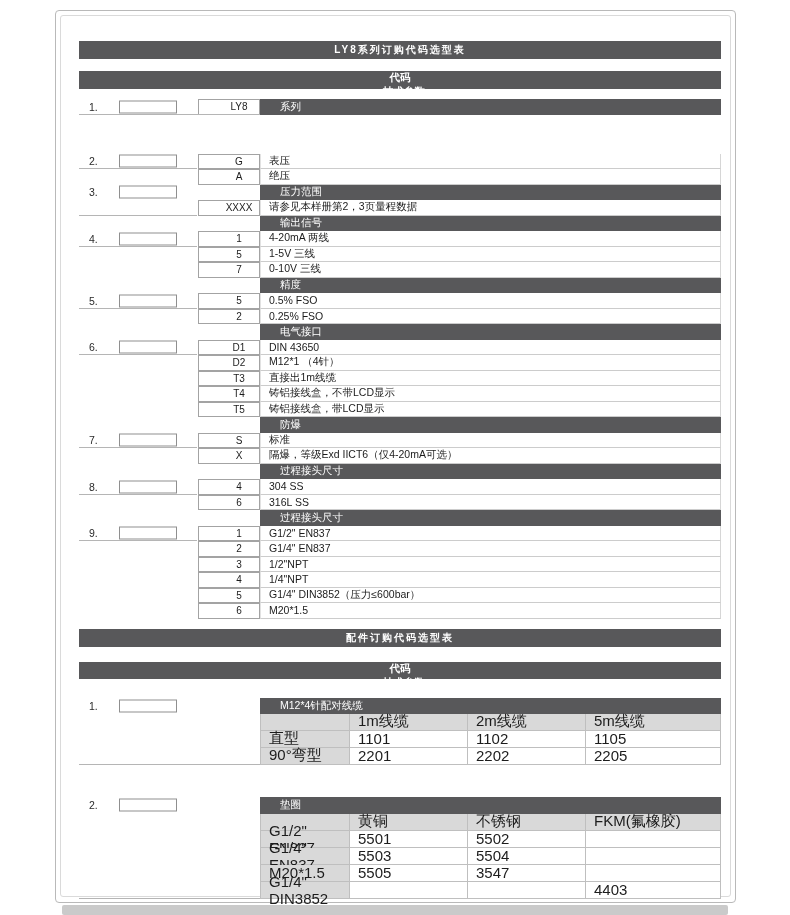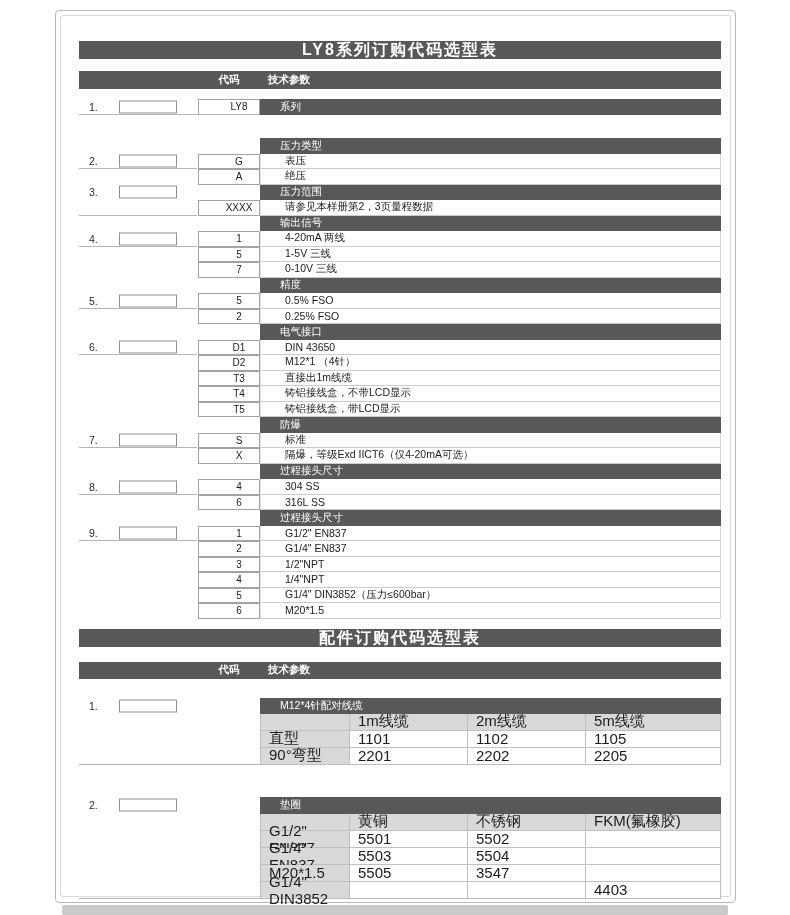--- a/index.html
+++ b/index.html
@@ -7,23 +7,23 @@
               font-family:"Liberation Sans","DejaVu Sans",sans-serif; }
   .frame-outer { position:absolute; left:55px; top:10px; width:681px; height:893px;
                  border:1px solid #b9b9b9; border-radius:4px; background:#fff; }
   .frame-inner { position:absolute; left:4px; top:4px; right:4px; bottom:5px;
                  border:1px solid #dadada; border-radius:3px; }
   .next-page-strip { position:absolute; left:62px; top:905px; width:666px; height:10px;
                      background:#cacaca; border-radius:2px; }
   .content { position:absolute; left:23px; top:30px; width:642px; }
 
   .titlebar { height:18px; line-height:18px; background:#58585a; color:#fff;
-              text-align:center; font-size:16px; font-weight:bold; letter-spacing:2px; }
+              text-align:center; font-size:10px; font-weight:bold; letter-spacing:2px; }
   .hbar { height:18px; background:#58585a; color:#fff; display:flex; align-items:center;
-          font-size:10.5px; font-weight:bold; margin-top:12px; margin-bottom:10px; }
+          font-size:10.5px; font-weight:bold; margin-top:12px; margin-bottom:10px;flex-direction:column; }
   .hbar.h2 { height:17px; margin-top:15px; margin-bottom:19px; }
   .hspacer { width:119px; }
   .hcode { width:62px; text-align:center; }
   .hparams { padding-left:8px; }
 
   .r { display:flex; height:15.5px; position:relative; }
   .r.rh16 { height:16px; }
   .r.rh17 { height:17px; }
   .cl { width:119px; position:relative; flex:none; }
   .num { position:absolute; left:10px; top:50%; transform:translateY(-50%);
@@ -31,21 +31,21 @@
   .blank { position:absolute; left:40px; top:50%; transform:translateY(-50%);
            width:58px; height:13px; background:#fff; border:1px solid #8f8f8f; }
   .sep { position:absolute; left:0; bottom:0; width:118px; height:0;
          border-bottom:1px solid #b5b5b5; }
   .sep-long { width:181px; }
   .cc { width:62px; flex:none;padding-left:20px; }
   .cc.box { background:#fff; border:1px solid #a3a3a3; display:flex;
             align-items:center; justify-content:center; font-size:10px; color:#1c1c1c; }
   .cp { flex:1; display:flex; align-items:center; font-size:10.5px; }
   .cp.bar { background:#58585a; color:#fff; padding-left:20px; }
-  .cp.opt { background:#fff; color:#1c1c1c; padding-left:24px;
+  .cp.opt { background:#fff; color:#1c1c1c; padding-left:8px;
             border-bottom:1px solid #cccccc; border-right:1px solid #d6d6d6;
             border-left:1px solid #e2e2e2; }
   .sp23 { height:23.5px; } .sp10 { height:10px; } .sp32 { height:32px; }
 
   .cell { display:flex; align-items:center; padding-left:8px; font-size:15px;
           color:#1c1c1c; border-right:1px solid #bfbfbf; border-bottom:1px solid #bfbfbf;
           background:#fff; }
   .cell.first { border-left:1px solid #bfbfbf; }
   .cell.gray { background:#d9d9d9; }
   .c0 { width:90px; flex:none; } .c1,.c2 { width:118px; flex:none; } .c3 { flex:1; }
@@ -71,21 +71,20 @@
           <i class="sep sep-long"></i>
         </div>
       <div class="cc box">LY8</div>
       <div class="cp bar">系列</div>
     </div>
     <div class="sp23"></div>
 
     <div class="r">
         <div class="cl"></div>
         <div class="cc"></div>
-        <div class="cp bar">压力类型</div>
       </div>
     <div class="r">
         <div class="cl">
           <span class="num">2.</span>
           <span class="blank"></span>
           <i class="sep"></i>
         </div>
         <div class="cc box">G</div>
         <div class="cp opt">表压</div>
       </div>

